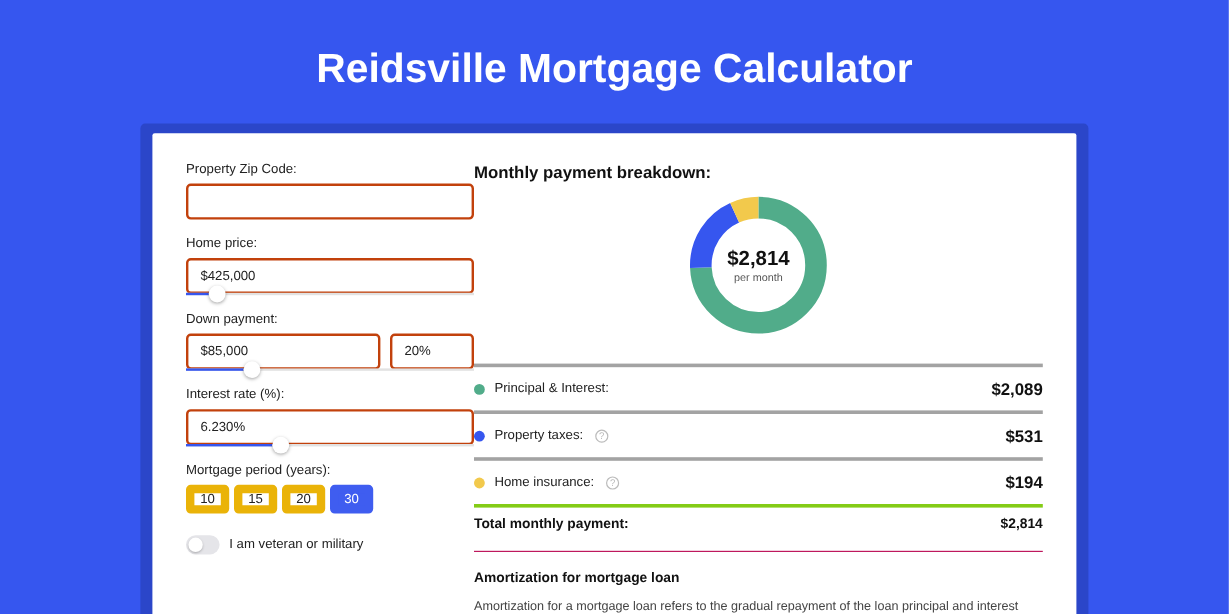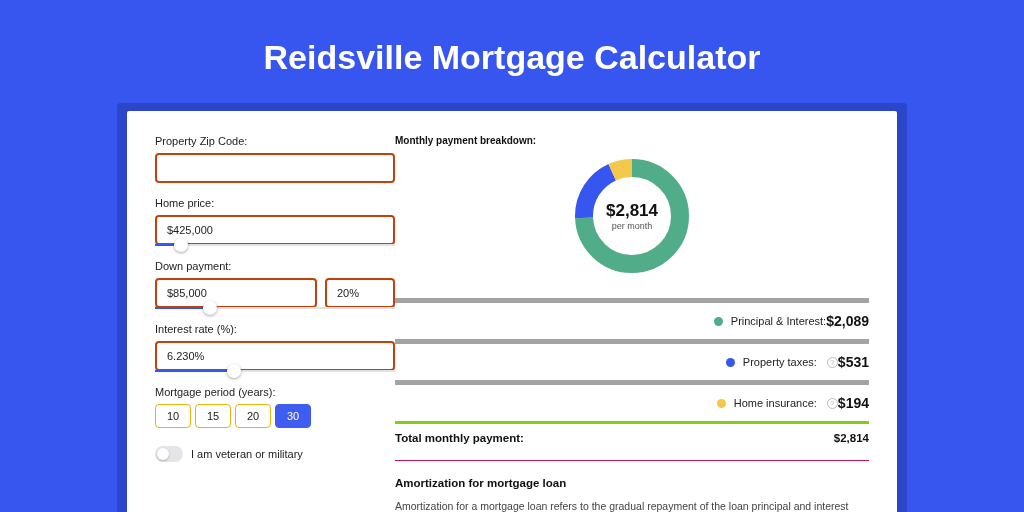--- a/index.html
+++ b/index.html
@@ -67,47 +67,47 @@
     width: 14px; height:14px;
     background:#fff;
     border-radius:50%;
     box-shadow: 0 1px 3px rgba(0,0,0,.35);
   }
   .down-row { display:flex; gap:8px;align-items:center; }
   .down-row .form-input:first-child { flex:1; }
   .down-row .form-input:last-child { width:70px; }
   .period-btns { display:flex; gap:4px; }
   .period-btn {
-    border:1px solid #eab308; background:#fff; border-radius:4px;
+    border:7px solid #eab308; background:#fff; border-radius:4px;
     font-size:11px; color:#222; width:36px; height:24px; display:flex;
     align-items:center; justify-content:center; cursor:pointer;
   }
   .period-btn.active { background:#3f5df0; color:#fff; border-color:#3f5df0; }
   .toggle-row { display:flex; align-items:center; gap:8px; margin-top:18px;}
   .toggle {
     width:28px; height:16px; background:#e5e5e9; border-radius:10px; position:relative;
   }
   .toggle::after {
     content:""; position:absolute; left:2px; top:2px; width:12px; height:12px;
     background:#fff; border-radius:50%; box-shadow:0 1px 2px rgba(0,0,0,.25);
   }
   .toggle-label { font-size:11px; color:#222; }
-  .breakdown-title { font-size:10px; font-weight:700; color:#111; margin-bottom:10px;}
+  .breakdown-title { font-size:14px; font-weight:700; color:#111; margin-bottom:10px;}
   .donut-wrap { display:flex; justify-content:center; margin: 6px 0 22px 0; }
   .donut { position:relative; width:120px; height:120px; }
   .donut svg { transform: rotate(-90deg); }
   .donut-center {
     position:absolute; inset:0; display:flex; flex-direction:column;
     align-items:center; justify-content:center;
   }
   .donut-amount { font-size:17px; font-weight:700; color:#111; }
   .donut-sub { font-size:9px; color:#555; }
   .legend-row {
-    display:flex; align-items:center; justify-content:flex-end;
-    font-size:11px; color:#222; padding:10px 0; border-top:5px solid #a3a3a3;
+    display:flex; align-items:center; justify-content:space-between;
+    font-size:11px; color:#222; padding:10px 0; border-top:3px solid #a3a3a3;
   }
   .legend-row:first-of-type { border-top:none; }
   .legend-left { display:flex; align-items:center; gap:8px; }
   .dot { width:9px; height:9px; border-radius:50%; }
   .dot-green { background:#51ac8a; }
   .dot-blue  { background:#3656ef; }
   .dot-yellow{ background:#f2c94c; }
   .info-icon {
     width:11px; height:11px; border:1px solid #bbb; border-radius:50%;
     font-size:8px; color:#bbb; display:inline-flex; align-items:center;

